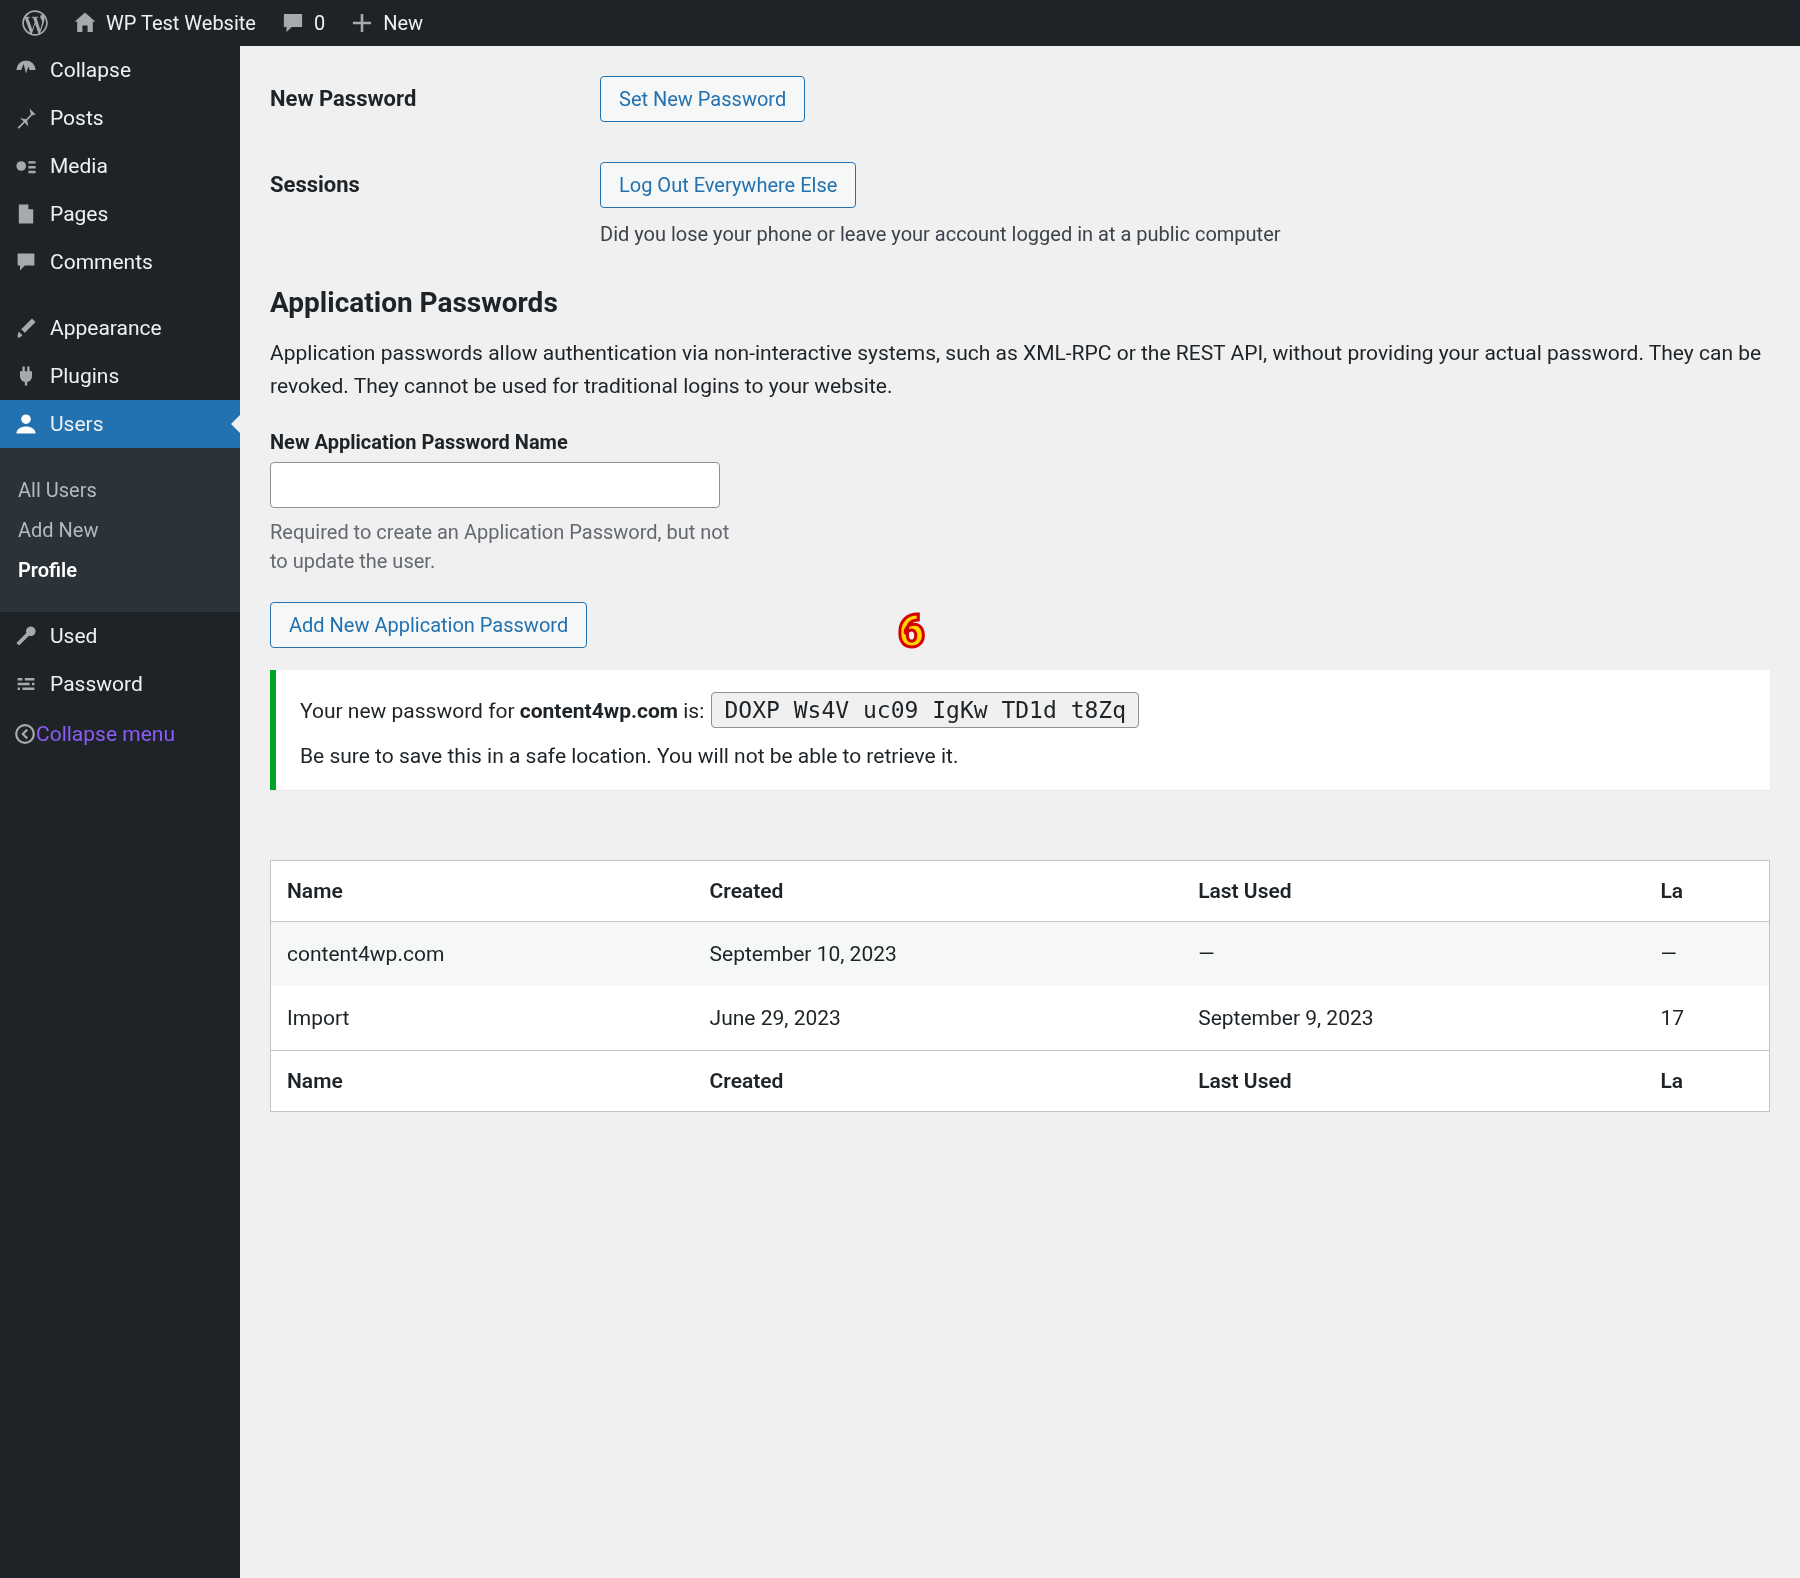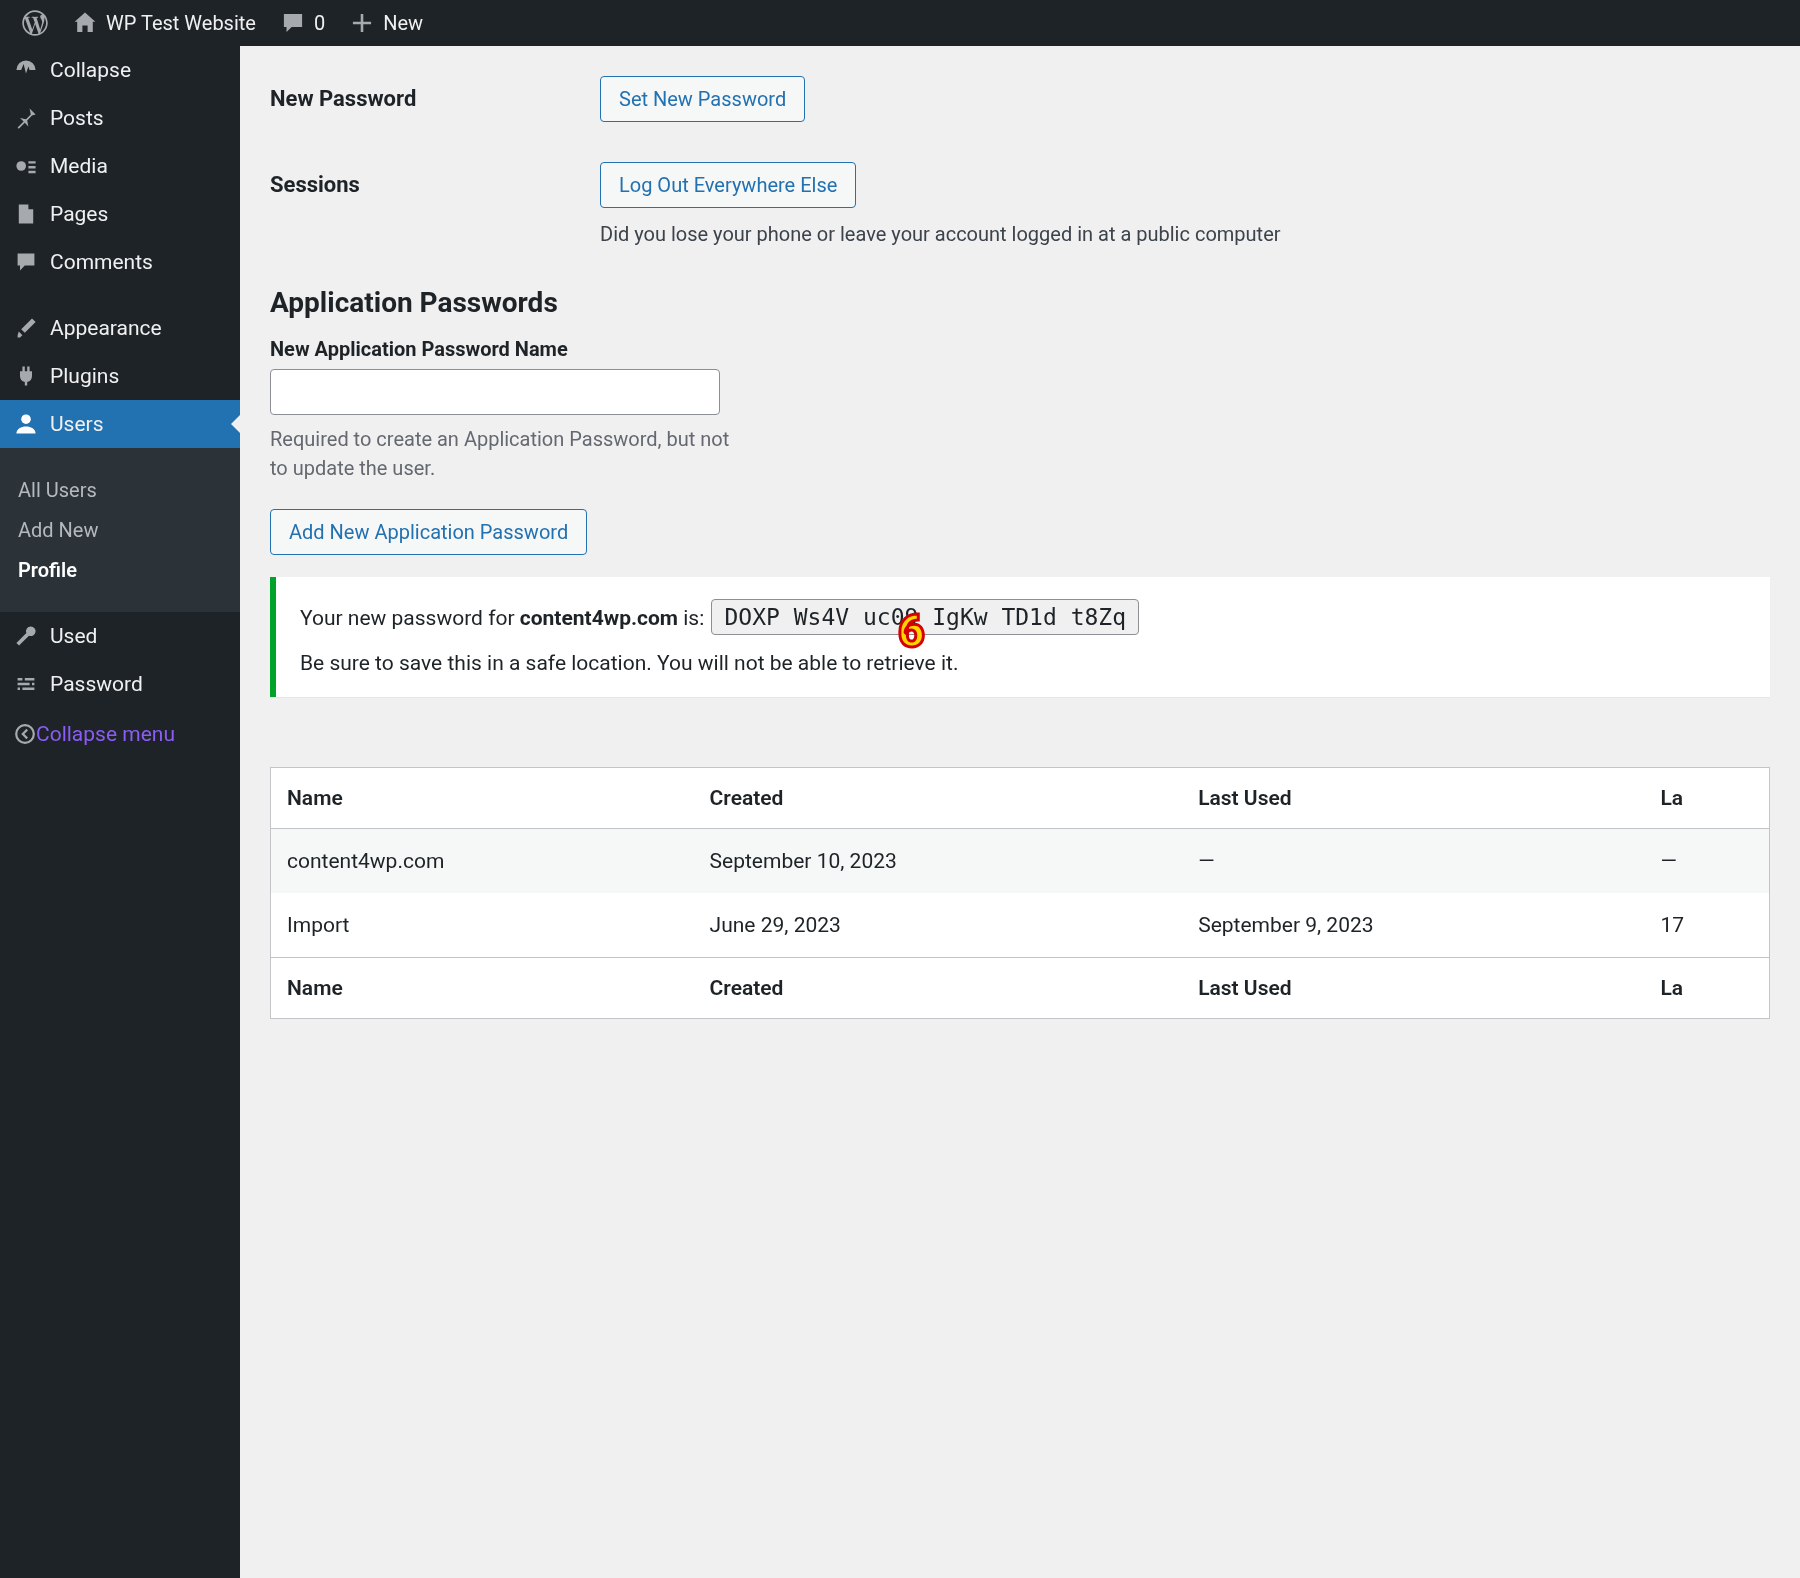--- a/index.html
+++ b/index.html
@@ -177,20 +177,21 @@
 
     <div class="row">
       <div class="label">Sessions</div>
       <div class="field">
         <button class="btn-secondary">Log Out Everywhere Else</button>
         <div class="desc">Did you lose your phone or leave your account logged in at a public computer</div>
       </div>
     </div>
 
     <h2>Application Passwords</h2>
+    <div class="help-text">Application passwords allow authentication via non-interactive systems, such as XML-RPC or the REST API, without providing your actual password. They can be revoked. They cannot be used for traditional logins to your website.</div>
 
     <div class="form-block">
       <label>New Application Password Name</label>
       <input class="text-input" type="text" value="" style="">
       <div class="hint">Required to create an Application Password, but not to update the user.</div>
       <div style="margin-top:26px;">
         <button class="btn-secondary">Add New Application Password</button>
       </div>
     </div>
 

